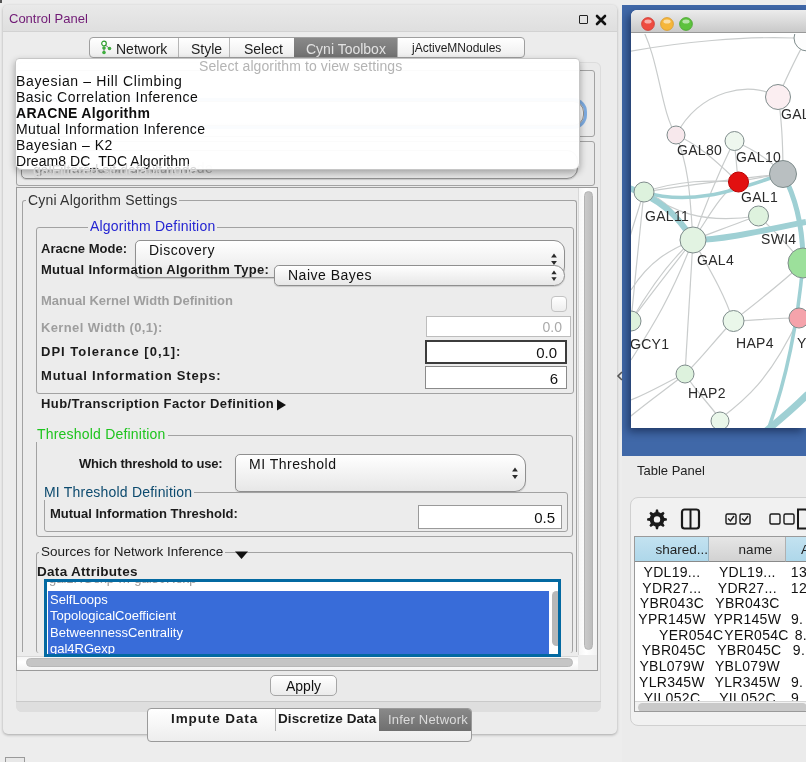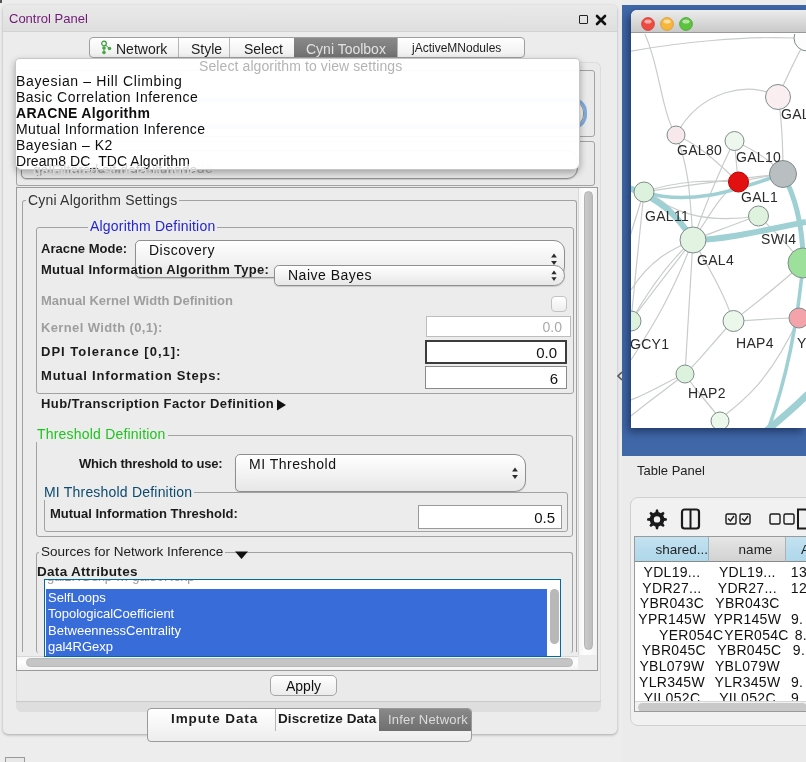--- a/index.html
+++ b/index.html
@@ -119,21 +119,21 @@
 <div class="lbl abs" style="left:50px; top:506px;">Mutual Information Threshold:</div>
 <div class="inp" style="left:418px; top:505px; width:144px; height:24px; border:1px solid #9a9a9a; padding:3px 6px 0 0;">0.5</div>
 
 <div class="grp" style="left:36px; top:552px; width:537px; height:101px; border-bottom:none;"></div>
 <div class="gtitle" style="left:39px; top:544px; color:#1d1d1d; font-size:13.5px; letter-spacing:0;">Sources for Network Inference</div>
 <svg class="abs" style="left:234px; top:550px;" width="15" height="10" viewBox="0 0 15 10">
     <path d="M1 1.5 L14 1.5 L7.5 9 Z" fill="#111"></path>
   </svg>
 <div class="lbl abs" style="left:37px; top:564px; font-size:13.5px; letter-spacing:0.3px;">Data Attributes</div>
 
-<div class="abs" style="left:44px; top:579px; width:517px; height:78px; background:#fff; border:1px solid #0369a1; overflow:hidden;">
+<div class="abs" style="left:44px; top:579px; width:517px; height:78px; background:#fff; border:3px solid #0369a1; overflow:hidden;">
   <div class="abs" style="left:2px; top:-11px; font-size:13px; color:#9a9a9a;">gal1RGexp … gal80Rexp</div>
   <div class="abs" style="left:1px; top:9px; width:501px; height:68px; background:#386cd9;"></div>
   <div class="abs" style="left:3px; top:10px; font-size:13px; color:#fff;">SelfLoops</div>
   <div class="abs" style="left:3px; top:26px; font-size:13px; color:#fff;">TopologicalCoefficient</div>
   <div class="abs" style="left:3px; top:42.5px; font-size:13px; color:#fff;">BetweennessCentrality</div>
   <div class="abs" style="left:3px; top:59px; font-size:13px; color:#fff;">gal4RGexp</div>
   <div class="abs" style="left:505px; top:9px; width:9px; height:55px; background:#b8b8b8; border-radius:5px;"></div>
 </div>
 
 <div class="abs" style="left:270px; top:675px; width:67px; height:21px; border:1px solid #a6a6a6; border-radius:5px; background:linear-gradient(#ffffff,#ebebeb); text-align:center; font-size:14px; color:#111; padding-top:2px;">Apply</div>

